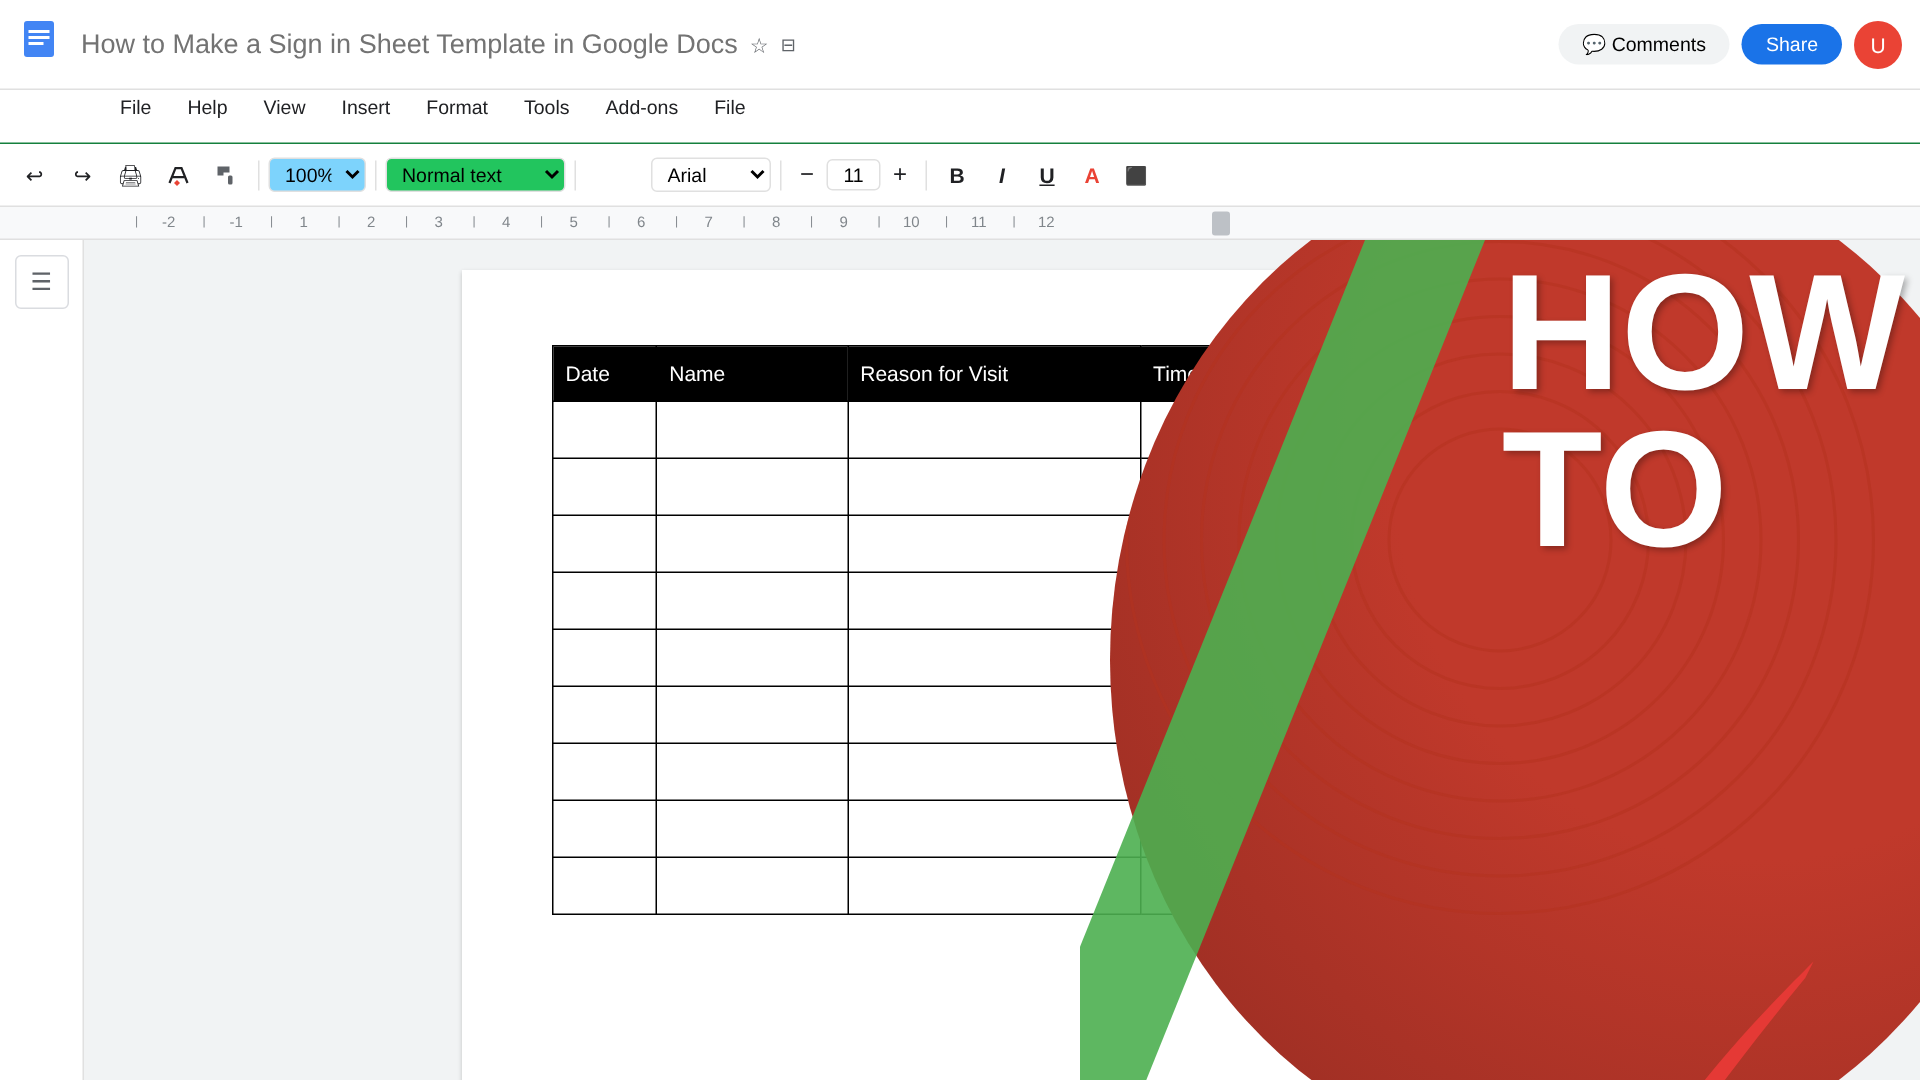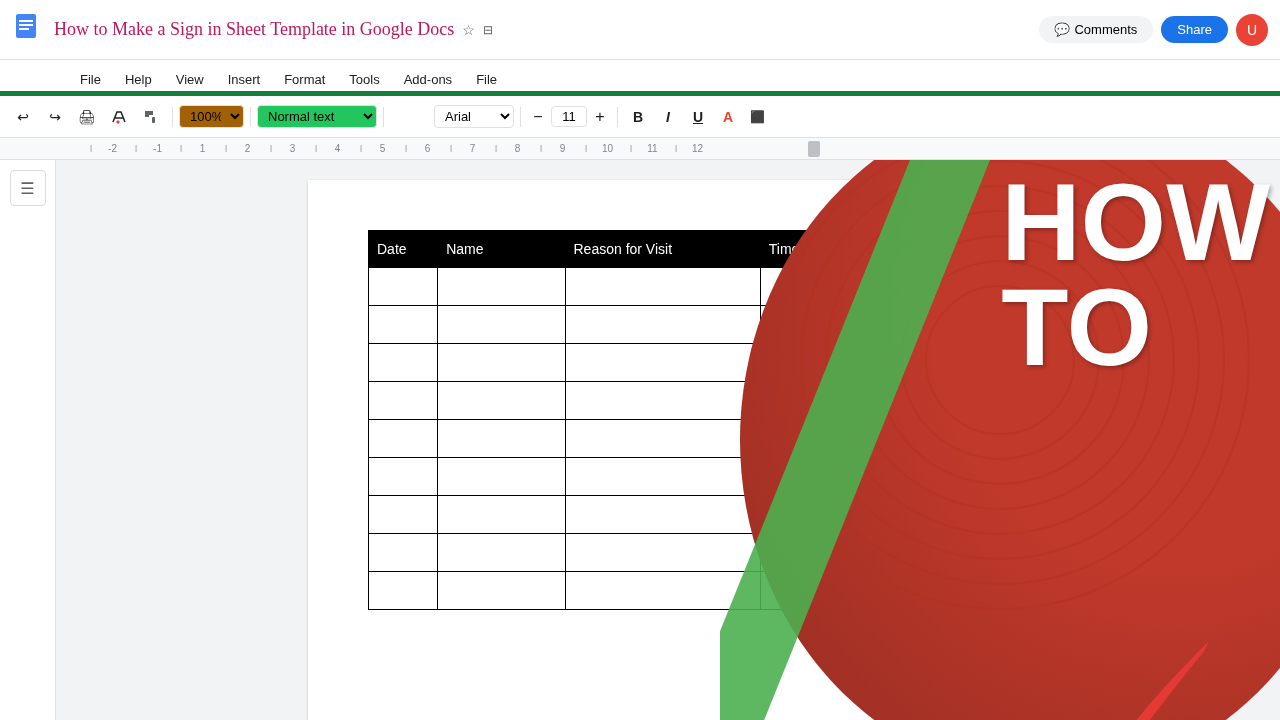--- a/index.html
+++ b/index.html
@@ -16,36 +16,36 @@
       border-bottom: 1px solid #e0e0e0;
     }
     #doc-icon {
       color: #4285f4;
       font-size: 28px;
       margin-right: 4px;
     }
     #title-area { display: flex; flex-direction: column; flex: 1; }
     #doc-title {
       font-size: 18px;
-      color: #be185d;
-      font-family: Liberation Serif, serif;
+      color: #737373;
+      font-family: Liberation Sans, sans-serif;
       font-weight: 400;
     }
     .title-icon { font-size: 14px; color: #5f6368; cursor: pointer; }
     #last-edit { font-size: 13px; color: #1a73e8; text-decoration: none; }
 
     
     #menu-bar {
       background: #fff;
       height: 36px;
       display: flex;
-      align-items: flex-end;
+      align-items: flex-start;
       padding: 0 70px;
       gap: 4px;
-      border-bottom: 5px solid #15803d;
+      border-bottom: 1px solid #15803d;
     }
     .menu-item {
       font-size: 13px;
       color: #202124;
       padding: 4px 10px;
       cursor: pointer;
       border-radius: 4px;
     }
 
     
@@ -60,21 +60,21 @@
     }
     .toolbar-btn {
       display: flex; align-items: center; justify-content: center;
       width: 30px; height: 30px;
       border: none; background: none; cursor: pointer;
       border-radius: 4px; font-size: 14px; color: #202124;
     }
     .toolbar-divider { width: 1px; height: 20px; background: #e0e0e0; margin: 0 4px; }
     #zoom-select {
       border: 1px solid #e0e0e0; border-radius: 4px; padding: 2px 6px;
-      font-size: 13px; background: #a16207; cursor: pointer; width: 65px;
+      font-size: 13px; background: #7dd3fc; cursor: pointer; width: 65px;
     }
     #style-select {
       border: 1px solid #e0e0e0; border-radius: 4px; padding: 2px 6px;
       font-size: 13px; background: #22c55e; cursor: pointer; width: 120px;
     }
     #font-select {
       border: 1px solid #e0e0e0; border-radius: 4px; padding: 2px 6px;
       font-size: 13px; background: #fff; cursor: pointer; width: 80px; margin-left: 44px;
     }
     #font-size-input {

